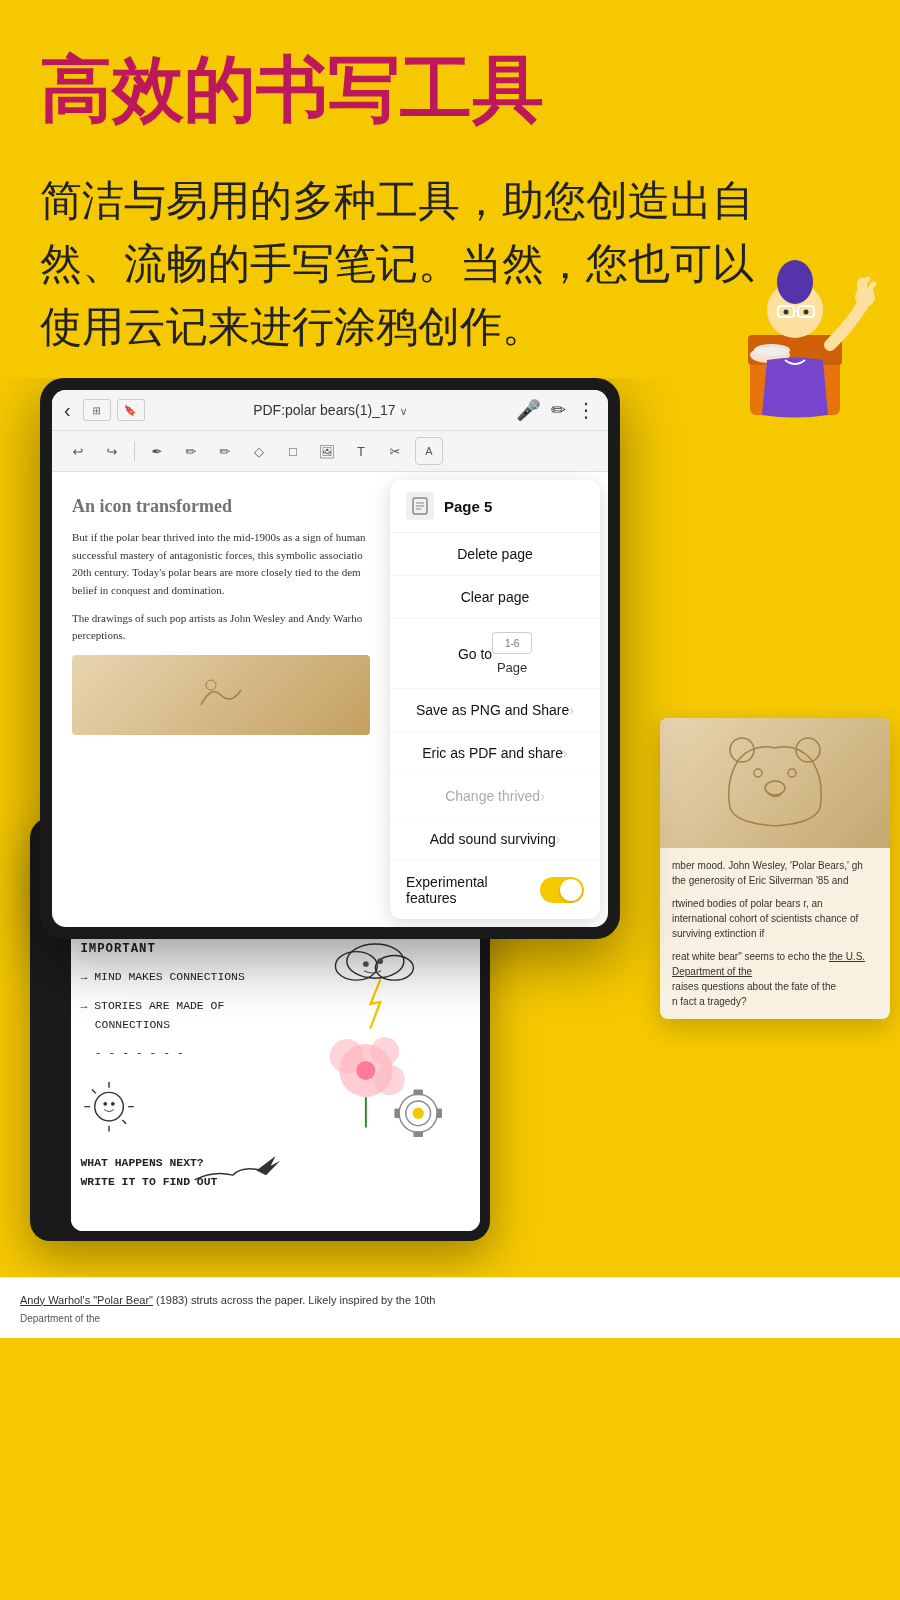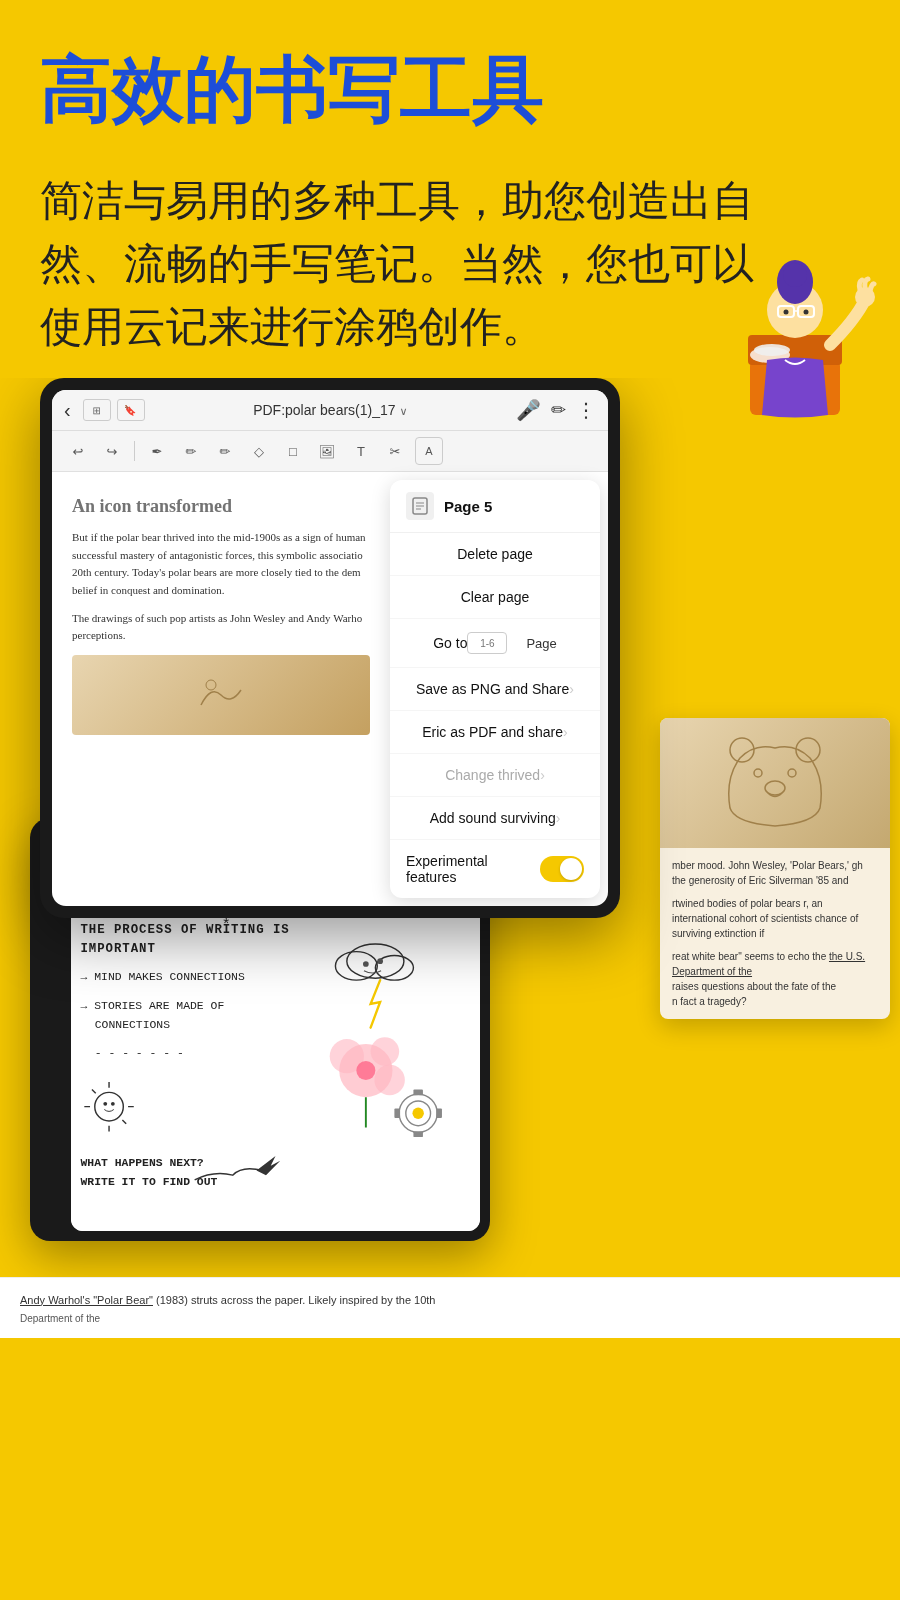--- a/index.html
+++ b/index.html
@@ -13,21 +13,21 @@
 
     
     .top-section {
       padding: 50px 40px 20px 40px;
       position: relative;
     }
 
     .main-title {
       font-size: 72px;
       font-weight: 900;
-      color: #1d4ed8;
+      color: #be185d;
       line-height: 1.1;
       margin-bottom: 40px;
     }
 
     .subtitle {
       font-size: 42px;
       font-weight: 500;
       color: #222;
       line-height: 1.5;
       max-width: 750px;
@@ -210,21 +210,22 @@
       cursor: pointer;
     }
 
     .dropdown-item.disabled {
       color: #aaa;
     }
 
     .dropdown-item .go-row {
       display: flex;
       align-items: center;
-      gap: 19px;
+      gap: 6px;
+      flex-direction: column;
     }
 
     .page-input {
       width: 40px;
       height: 22px;
       border: 1px solid #ccc;
       border-radius: 4px;
       font-size: 11px;
       text-align: center;
       color: #999;

